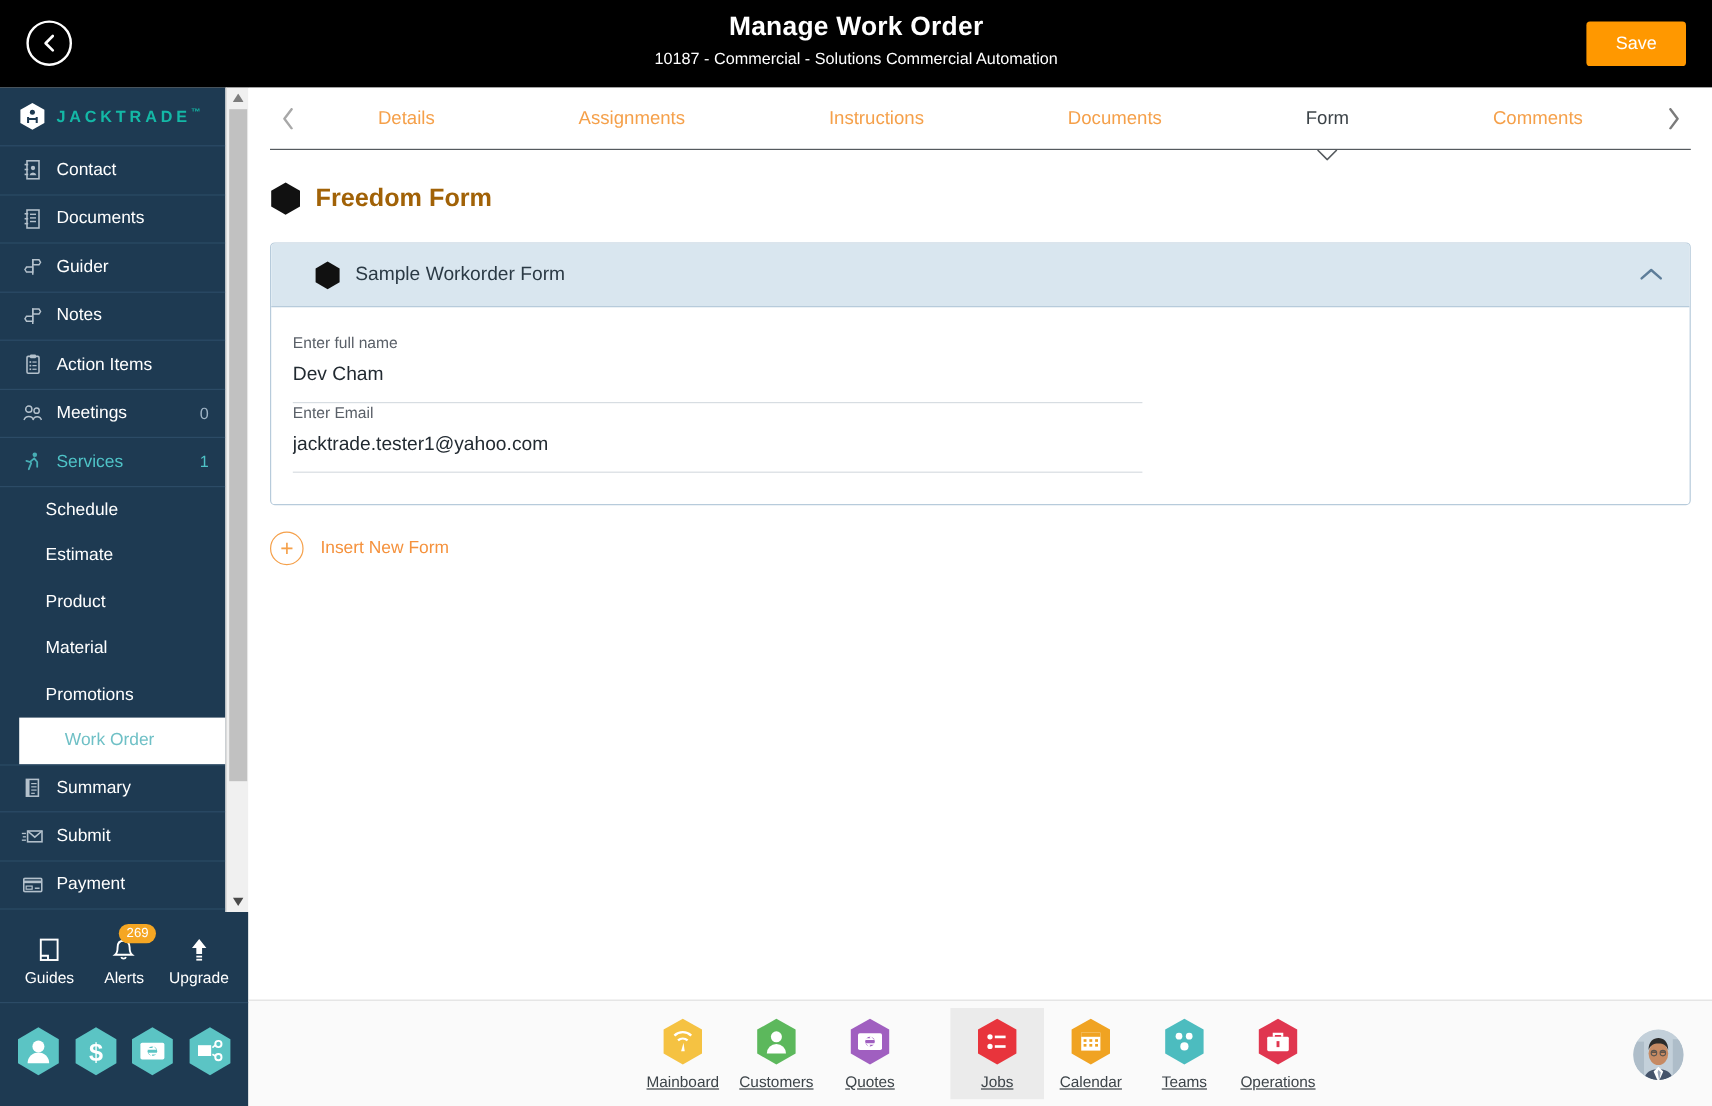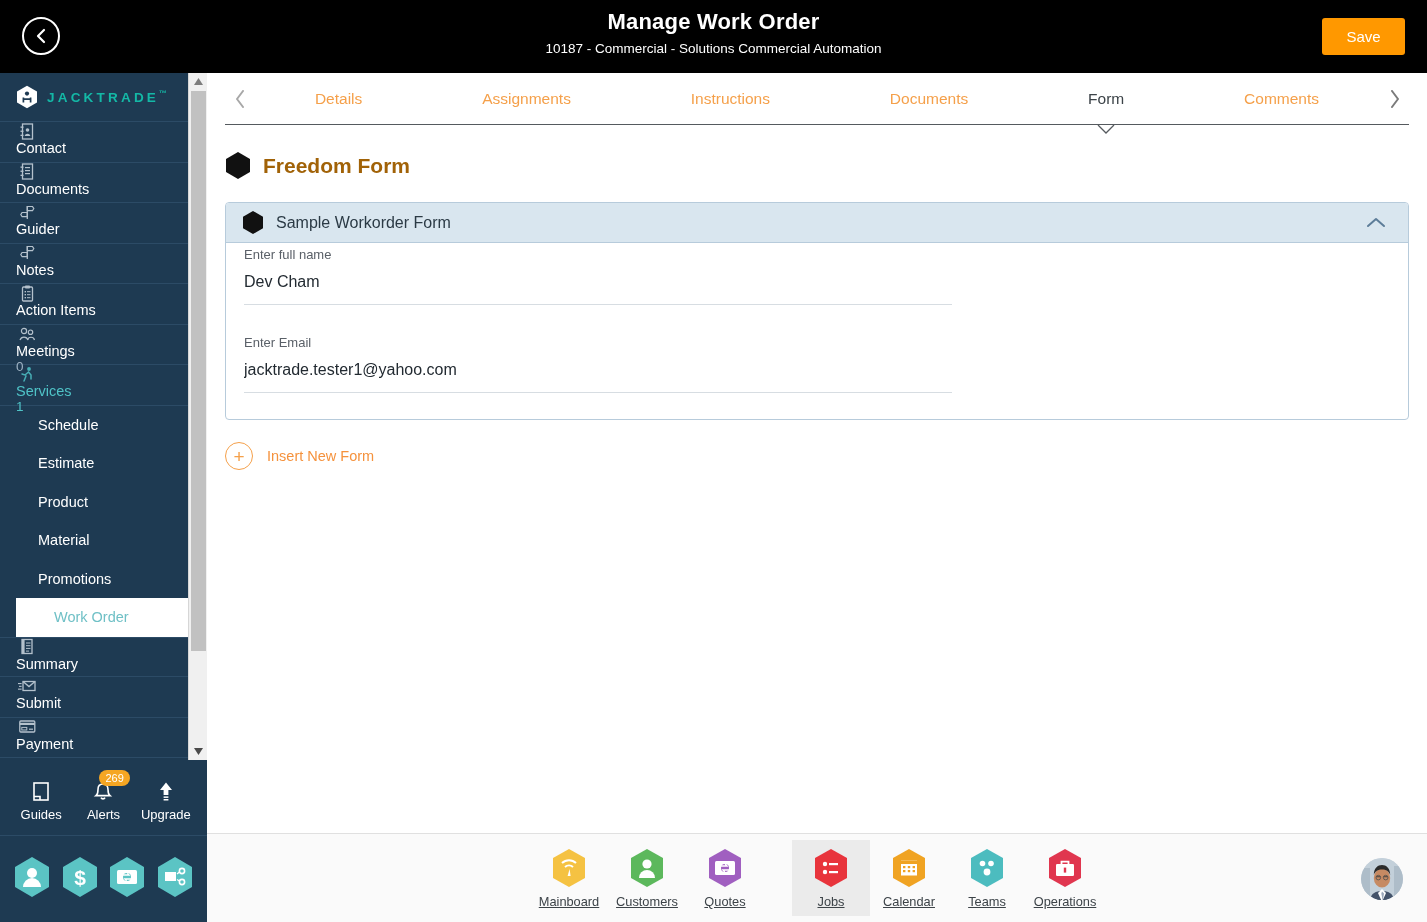--- a/index.html
+++ b/index.html
@@ -55,25 +55,25 @@
   .logo-hex {
     width: 22px; height: 24px; margin-right: 9px; flex: none;
     display: flex; align-items: center; justify-content: center;
   }
   .logo-text {
     color: #14b8a6; font-size: 13.5px; letter-spacing: 3.2px; font-weight: 600;
   }
   .logo-tm { font-size: 8px; vertical-align: super; letter-spacing: 0; }
 
   .nav-item {
-    height: 40.5px; display: flex; 
+    height: 40.5px; display: flex; align-items: center;
     padding-left: 16px; padding-right: 14px;
     color: #ffffff; font-size: 14.5px;
     border-bottom: 1px solid #2c4b66;
-    cursor: pointer; position: relative; flex-direction: column;
+    cursor: pointer; position: relative;
   }
   .nav-item .nav-ico {
     width: 22px; height: 18px; margin-right: 9px; flex: none;
     display: flex; align-items: center; justify-content: center;
     opacity: .85;
   }
   .nav-item .nav-label { flex: 1; }
   .nav-item .nav-count { color: #9fb3c4; font-size: 13.5px; }
   .nav-item.teal .nav-label, .nav-item.teal .nav-count { color: #4fc3c7; }
   .nav-item.teal .nav-ico { color: #4fc3c7; }
@@ -157,31 +157,31 @@
   }
   .page-head .hx { margin-right: 12px; display: flex; }
   .page-head .txt { font-size: 21px; font-weight: bold; color: #a16207; }
 
   .form-card {
     margin: 22px 18px 0 18px;
     border: 1px solid #b7cbdb; border-radius: 4px;
     background: #ffffff; overflow: hidden;
   }
   .form-card-head {
-    height: 40px; background: #d9e6ef;
-    display: flex; align-items: center; padding: 0 16px 0 16px;
+    height: 53px; background: #d9e6ef;
+    display: flex; align-items: center; padding: 0 16px 0 36px;
     border-bottom: 1px solid #b7cbdb;
   }
   .form-card-head .hx { margin-right: 12px; display: flex; }
   .form-card-head .title { flex: 1; font-size: 16px; color: #2b3a45; }
   .collapse-btn { cursor: pointer; padding: 6px; display: flex; }
 
-  .form-body { padding: 4px 18px 26px 18px; }
+  .form-body { padding: 22px 18px 26px 18px; }
   .field { width: 708px; margin-bottom: 0; }
-  .field + .field { margin-top: 30px; }
+  .field + .field { }
   .field-label { font-size: 13px; color: #5a6068; margin-bottom: 11px; }
   .field-value {
     font-size: 16px; color: #222a31; padding-bottom: 13px;
     border-bottom: 1px solid #d7dde2; background: transparent;
     font-family: inherit; width: 100%; border-left: none; border-right: none;
     border-top: none; outline: none;
   }
 
   .insert-row {
     display: flex; align-items: center; margin: 22px 0 0 18px; cursor: pointer;

